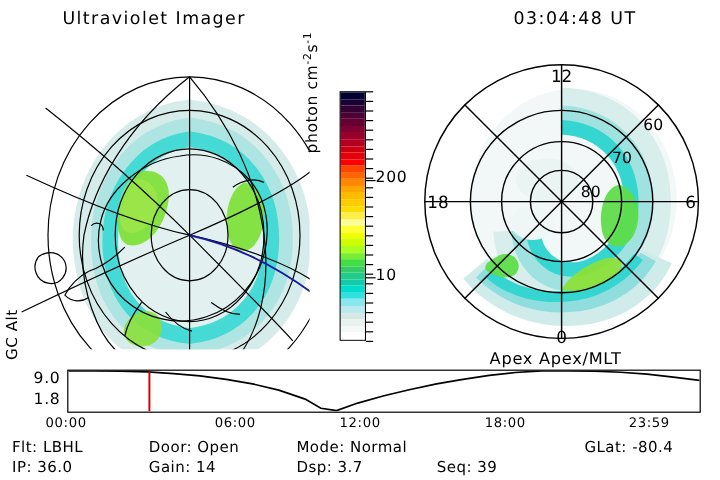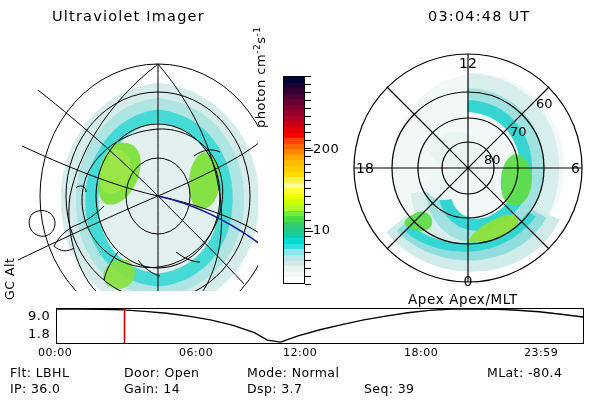--- a/index.html
+++ b/index.html
@@ -272,21 +272,21 @@
       <div class="xtick-lab" style="left: 283px; text-align: center;">12:00</div>
       <div class="xtick-lab" style="left: 404px;">18:00</div>
       <div class="xtick-lab" style="left: 524px;">23:59</div>
     </div>
 
   <div id="status">
       <div class="st-row">
         <div class="st-cell c0"><span>Flt: </span><span>LBHL</span></div>
         <div class="st-cell c1"><span>Door: </span><span>Open</span></div>
         <div class="st-cell c2"><span>Mode: </span><span>Normal</span></div>
-        <div class="st-cell c4"><span>MLat: </span><span>-80.4</span></div>
+        <div class="st-cell c4"><span>GLat: </span><span>-80.4</span></div>
       </div>
       <div class="st-row">
         <div class="st-cell c0"><span>IP: </span><span>36.0</span></div>
         <div class="st-cell c1"><span>Gain: </span><span>14</span></div>
         <div class="st-cell c2"><span>Dsp: </span><span>3.7</span></div>
         <div class="st-cell c3"><span>Seq: </span><span>39</span></div>
       </div>
     </div>
 
 <div class="cb-lab" style="top: 140.84px;">200</div>

